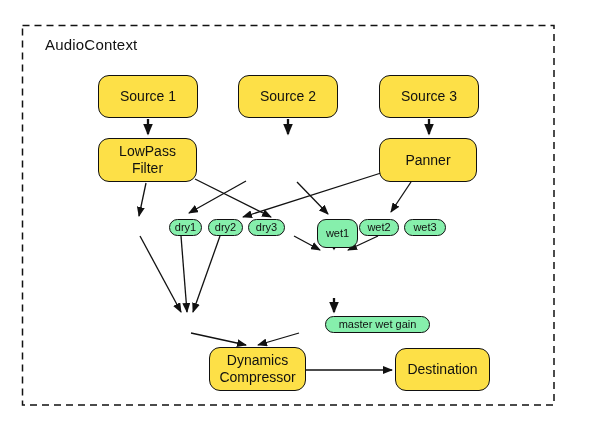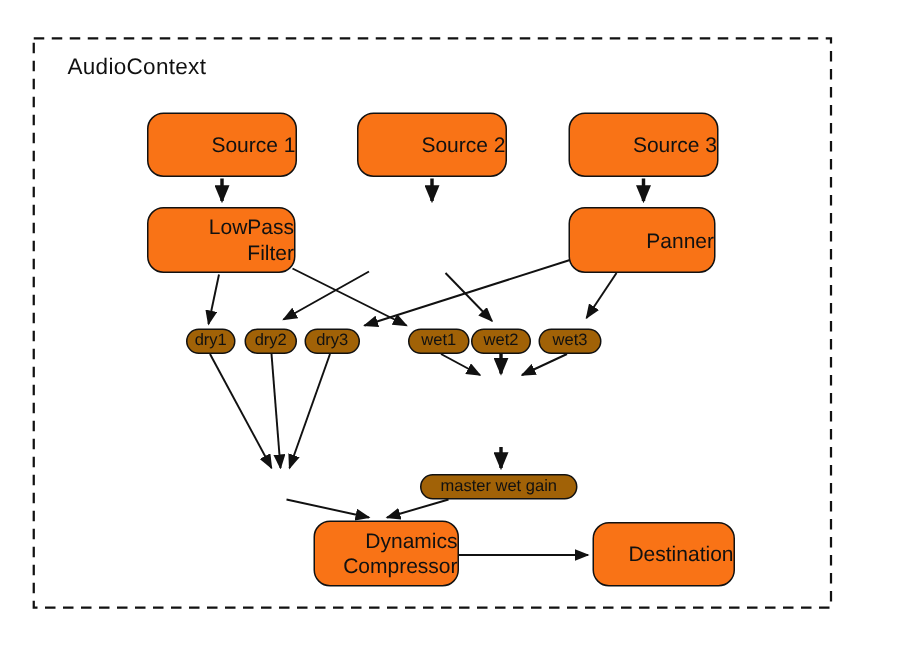--- a/index.html
+++ b/index.html
@@ -6,28 +6,28 @@
   .canvas{
     position:relative;width:607px;height:430px;background:#ffffff;
     font-family:"Liberation Sans",sans-serif;color:#111111;overflow:hidden;padding-left:16px;
   }
   svg.edges{position:absolute;left:0;top:0;}
   svg.edges line{stroke:#111111;}
   svg.edges .thin{stroke-width:1.3;}
   svg.edges .thick{stroke-width:2.3;}
   .frame-label{position:absolute;left:45px;top:36px;font-size:15px;letter-spacing:.2px;}
   .node{
-    position:absolute;display:flex;flex-direction:column;align-items:flex-end;justify-content:center;
-    border:1.5px solid #111111;border-radius:11px;background:#f97316;
+    position:absolute;display:flex;flex-direction:column;align-items:center;justify-content:center;
+    border:1.5px solid #111111;border-radius:11px;background:#fde047;
     font-size:14px;line-height:17px;text-align:center;box-sizing:border-box;
   }
   .pill{
     position:absolute;display:flex;align-items:center;justify-content:center;
-    border:1.3px solid #111111;border-radius:9px;background:#a16207;
-    font-size:11px;line-height:11px;box-sizing:border-box;white-space:nowrap;
+    border:1.3px solid #111111;border-radius:9px;background:#86efac;
+    font-size:11px;line-height:11px;box-sizing:border-box;white-space:nowrap;margin-left:45px;
   }
 </style>
 </head>
 <body>
 
 <div class="canvas">
 
   <svg class="edges" width="607" height="430" viewBox="0 0 607 430" aria-hidden="true">
     <defs>
       <marker id="ah" viewBox="0 0 10 8" refX="9" refY="4" markerWidth="10" markerHeight="8" orient="auto" markerUnits="userSpaceOnUse">
@@ -89,21 +89,21 @@
 
   <div class="pill" style="left:124px;top:219px;width:33px;height:17px">
     <span>dry1</span>
   </div>
   <div class="pill" style="left:163px;top:219px;width:35px;height:17px">
     <span>dry2</span>
   </div>
   <div class="pill" style="left:203px;top:219px;width:37px;height:17px">
     <span>dry3</span>
   </div>
-  <div class="pill" style="left:272px;top:219px;width:41px;height:17px">
+  <div class="pill" style="left:272px;top:219px;width:41px;height:29px">
     <span>wet1</span>
   </div>
   <div class="pill" style="left:314px;top:219px;width:40px;height:17px">
     <span>wet2</span>
   </div>
   <div class="pill" style="left:359px;top:219px;width:42px;height:17px">
     <span>wet3</span>
   </div>
 
 

